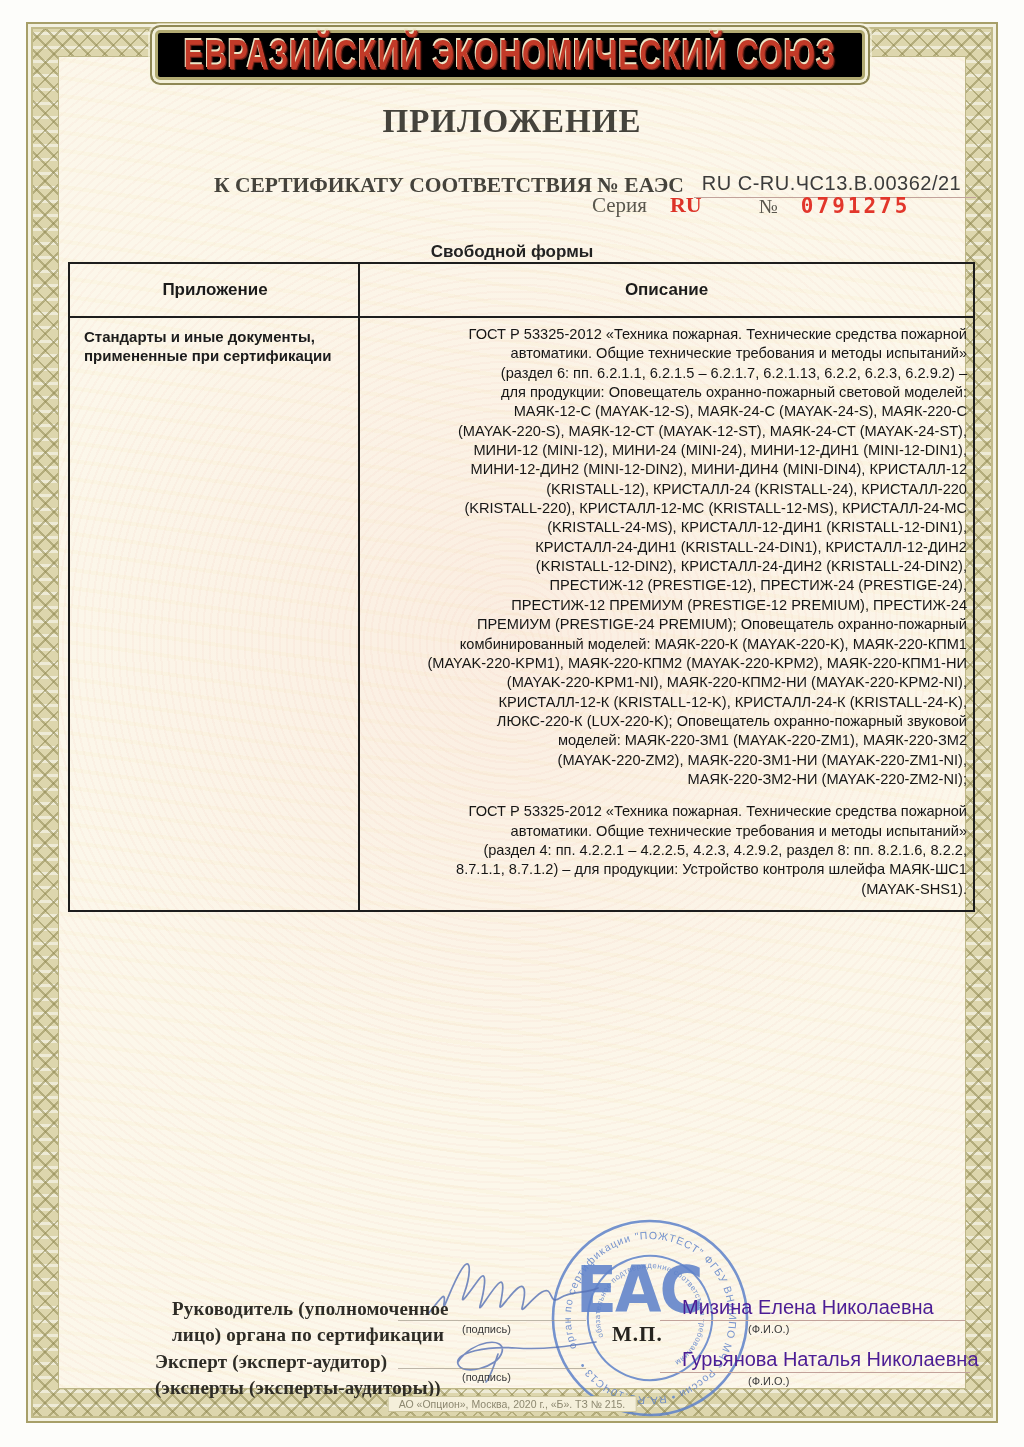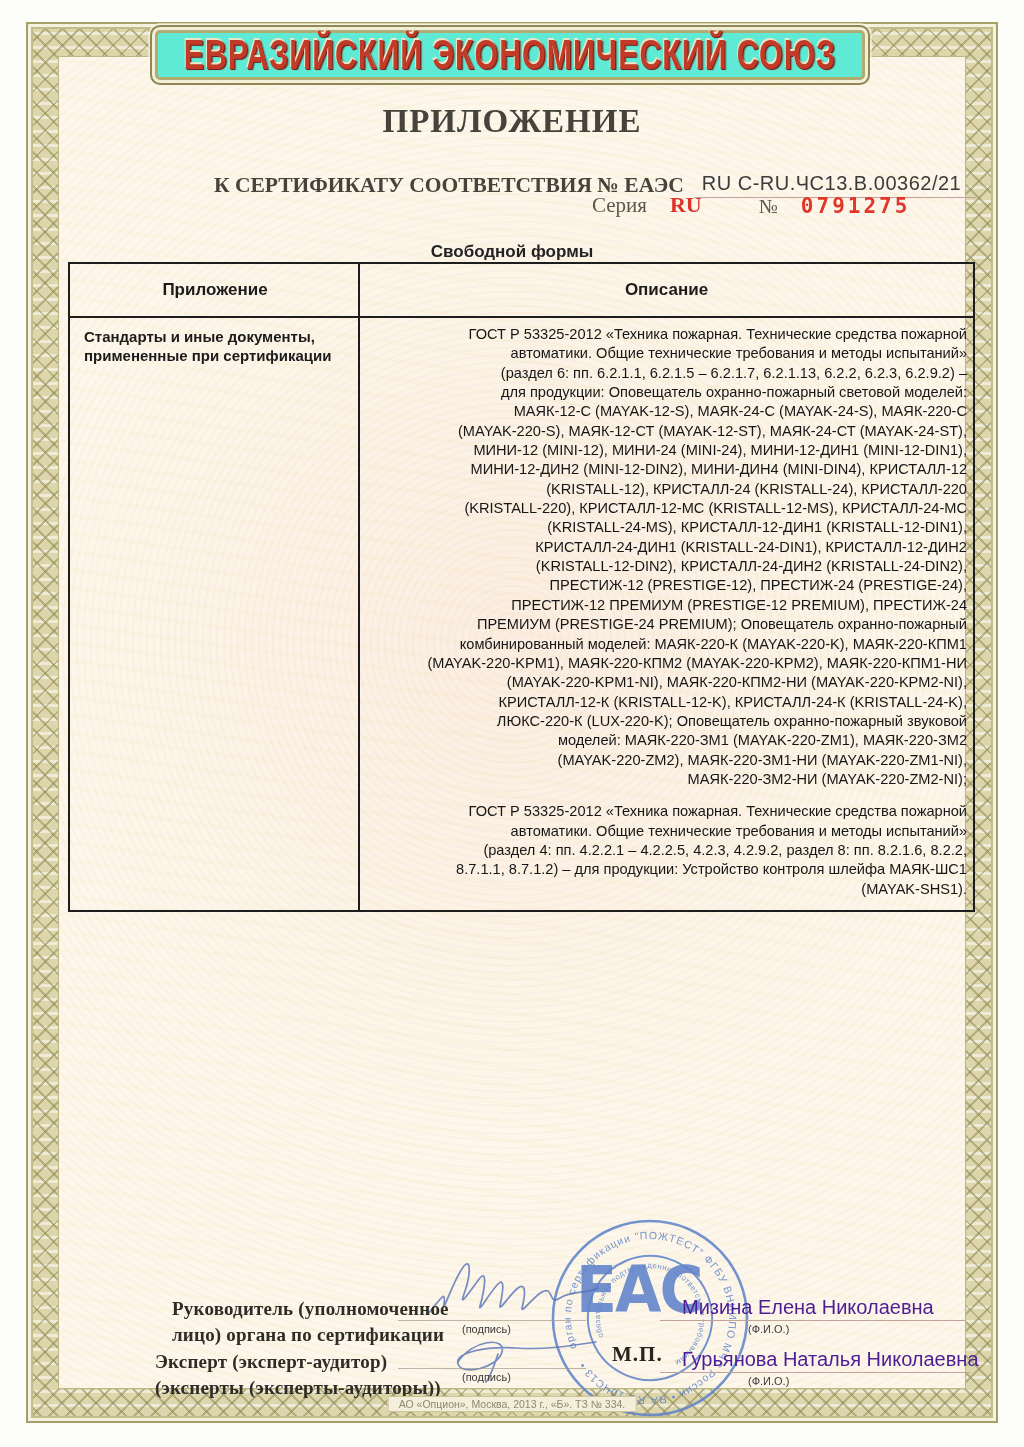--- a/index.html
+++ b/index.html
@@ -24,21 +24,21 @@
       radial-gradient(circle at 50% 44%, rgba(238,150,140,.10), rgba(238,150,140,0) 55%),
       repeating-radial-gradient(circle at 50% 44%, rgba(226,120,110,.045) 0 2px, rgba(226,120,110,0) 2px 7px),
       repeating-linear-gradient(8deg, rgba(228,208,90,.05) 0 4px, transparent 4px 18px),
       #fcf7ea;
     border:1px solid #bdb687;
   }
 
   
   .banner {
     position:absolute; left:150px; top:25px; width:720px; height:60px;
-    background:#5eead4;
+    background:#000000;
     border:2px solid #8f8855; border-radius:10px;
     box-shadow: inset 0 0 0 3px rgba(250,247,228,.9), inset 0 0 0 6px #b2ab72, 0 0 0 2px rgba(250,247,228,.6);
     display:flex; align-items:center; justify-content:center;
   }
   .banner-text {
     font-weight:700; font-size:31px; letter-spacing:1px; white-space:nowrap;
     transform:scaleY(1.35) scaleX(.98); color:#c23a28;
     text-shadow:-1px -1px 0 #ece6c6, 1px 1px 0 #77231a, 2px 1px 1px rgba(80,20,10,.45);
   }
 
@@ -99,21 +99,21 @@
   .ncap1 { left:748px; top:1323px; }
   .ncap2 { left:748px; top:1375px; }
 
   .eac-logo {
     position:absolute; left:576px; top:1254px;
     font-family:"DejaVu Sans", sans-serif; font-weight:800; font-size:60px;
     letter-spacing:-2px; color:rgba(94,130,202,.88); transform:scaleY(1.08);
   }
   .mp-mark {
     position:absolute; left:612px; top:1322px;
-    font-family:"Liberation Serif", serif; font-weight:700; font-size:21px; color:#26241f; letter-spacing:1px;margin-top:20px;
+    font-family:"Liberation Serif", serif; font-weight:700; font-size:21px; color:#26241f; letter-spacing:1px;
   }
   .stamp-svg { position:absolute; left:528px; top:1196px; width:244px; height:244px; opacity:.85; }
   .sig-svg { position:absolute; }
   .sig1 { left:420px; top:1248px; width:185px; height:80px; }
   .sig2 { left:428px; top:1332px; width:175px; height:52px; }
 
   .imprint {
     position:absolute; left:50%; top:1396px; transform:translateX(-50%);
     font-size:10.5px; color:#8d8870; background:#f4efda; border:1px solid #ccc59c;
     padding:1px 10px; white-space:nowrap;
@@ -224,14 +224,14 @@
   <div class="sig-caption cap1">(подпись)</div>
   <div class="sig-caption cap2">(подпись)</div>
 
   <div class="person-name name1">Мизина Елена Николаевна</div>
   <div class="person-name name2">Гурьянова Наталья Николаевна</div>
   <div class="name-line nline1"></div>
   <div class="name-line nline2"></div>
   <div class="name-caption ncap1">(Ф.И.О.)</div>
   <div class="name-caption ncap2">(Ф.И.О.)</div>
 
-  <div class="imprint">АО «Опцион», Москва, 2013 г., «Б».  ТЗ № 334.</div>
+  <div class="imprint">АО «Опцион», Москва, 2020 г., «Б».  ТЗ № 215.</div>
 </div>
 
 </body></html>

